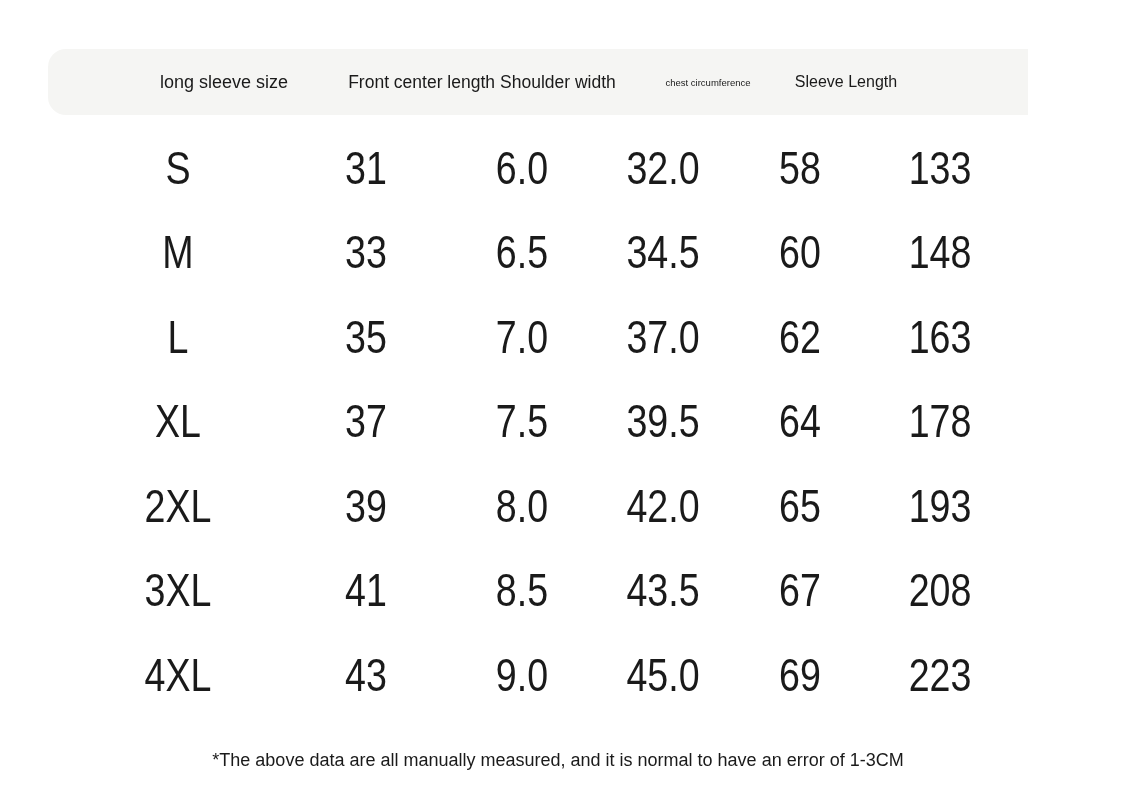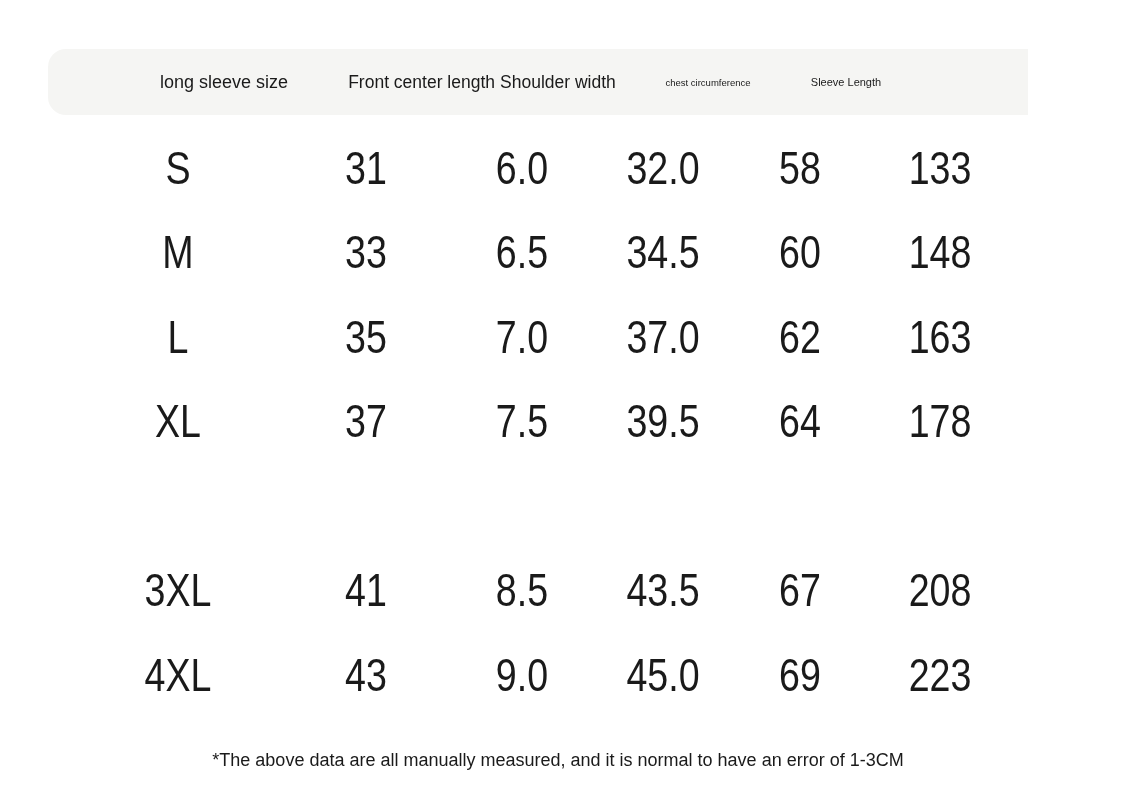--- a/index.html
+++ b/index.html
@@ -40,21 +40,21 @@
     height: 66px;
     display: flex;
     align-items: center;
     transform: translateX(-50%);
     white-space: nowrap;
     color: var(--text);
   }
   .h1  { left: 176px; font-size: 18px; }
   .h23 { left: 434px; font-size: 17.5px; gap: 5px; }
   .h4  { left: 660px; font-size: 9.5px; }
-  .h5  { left: 798px; font-size: 11px; }
+  .h5  { left: 798px; font-size: 16px; }
   .h6  { left: 937px; font-size: 28px; }
 
   
   .row {
     position: absolute;
     left: 0;
     width: 1126px;
     height: 85px;
   }
   .r0 { top: 125px; }
@@ -136,20 +136,28 @@
 
   <div class="row r3">
     <div class="cell c1">XL</div>
     <div class="cell c2">37</div>
     <div class="cell c3">7.5</div>
     <div class="cell c4">39.5</div>
     <div class="cell c5">64</div>
     <div class="cell c6">178</div>
   </div>
 
+  <div class="row r4">
+    <div class="cell c1">2XL</div>
+    <div class="cell c2">39</div>
+    <div class="cell c3">8.0</div>
+    <div class="cell c4">42.0</div>
+    <div class="cell c5">65</div>
+    <div class="cell c6">193</div>
+  </div>
 
   <div class="row r5">
     <div class="cell c1">3XL</div>
     <div class="cell c2">41</div>
     <div class="cell c3">8.5</div>
     <div class="cell c4">43.5</div>
     <div class="cell c5">67</div>
     <div class="cell c6">208</div>
   </div>
 

